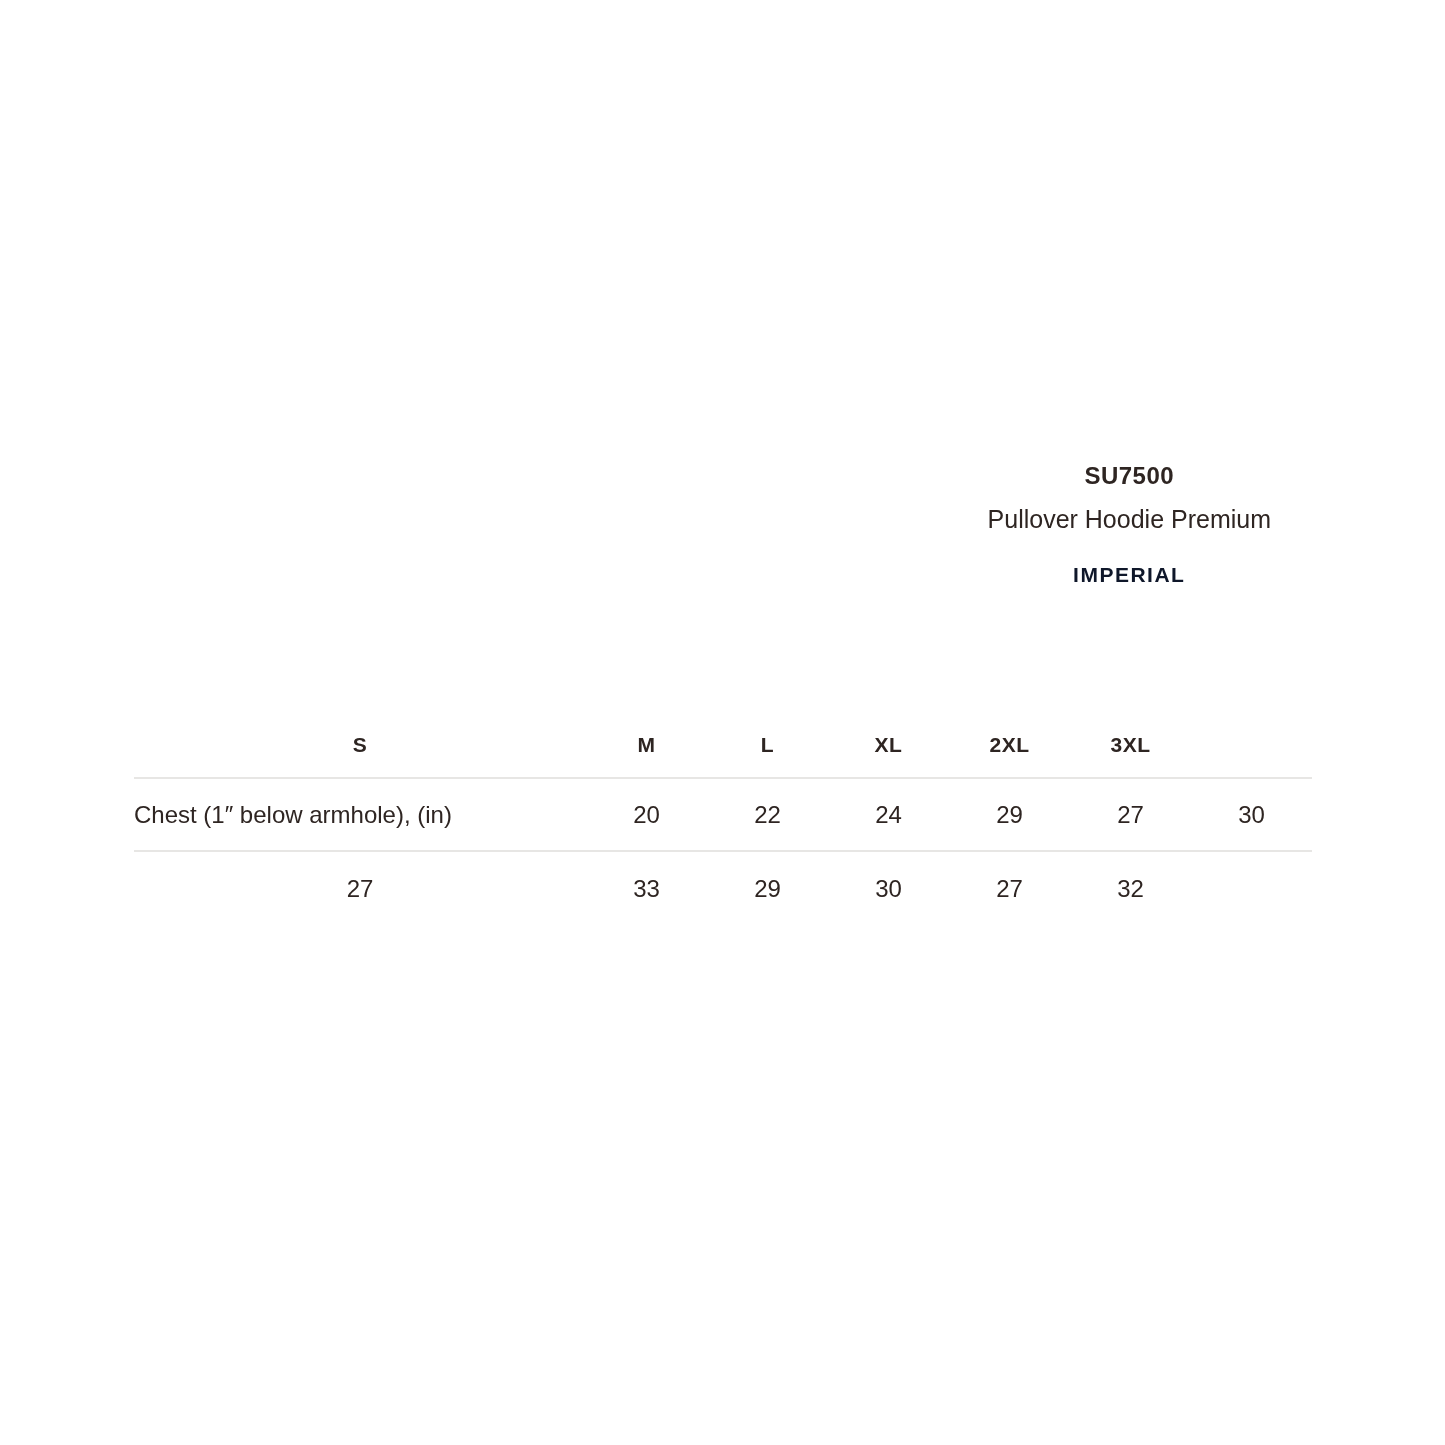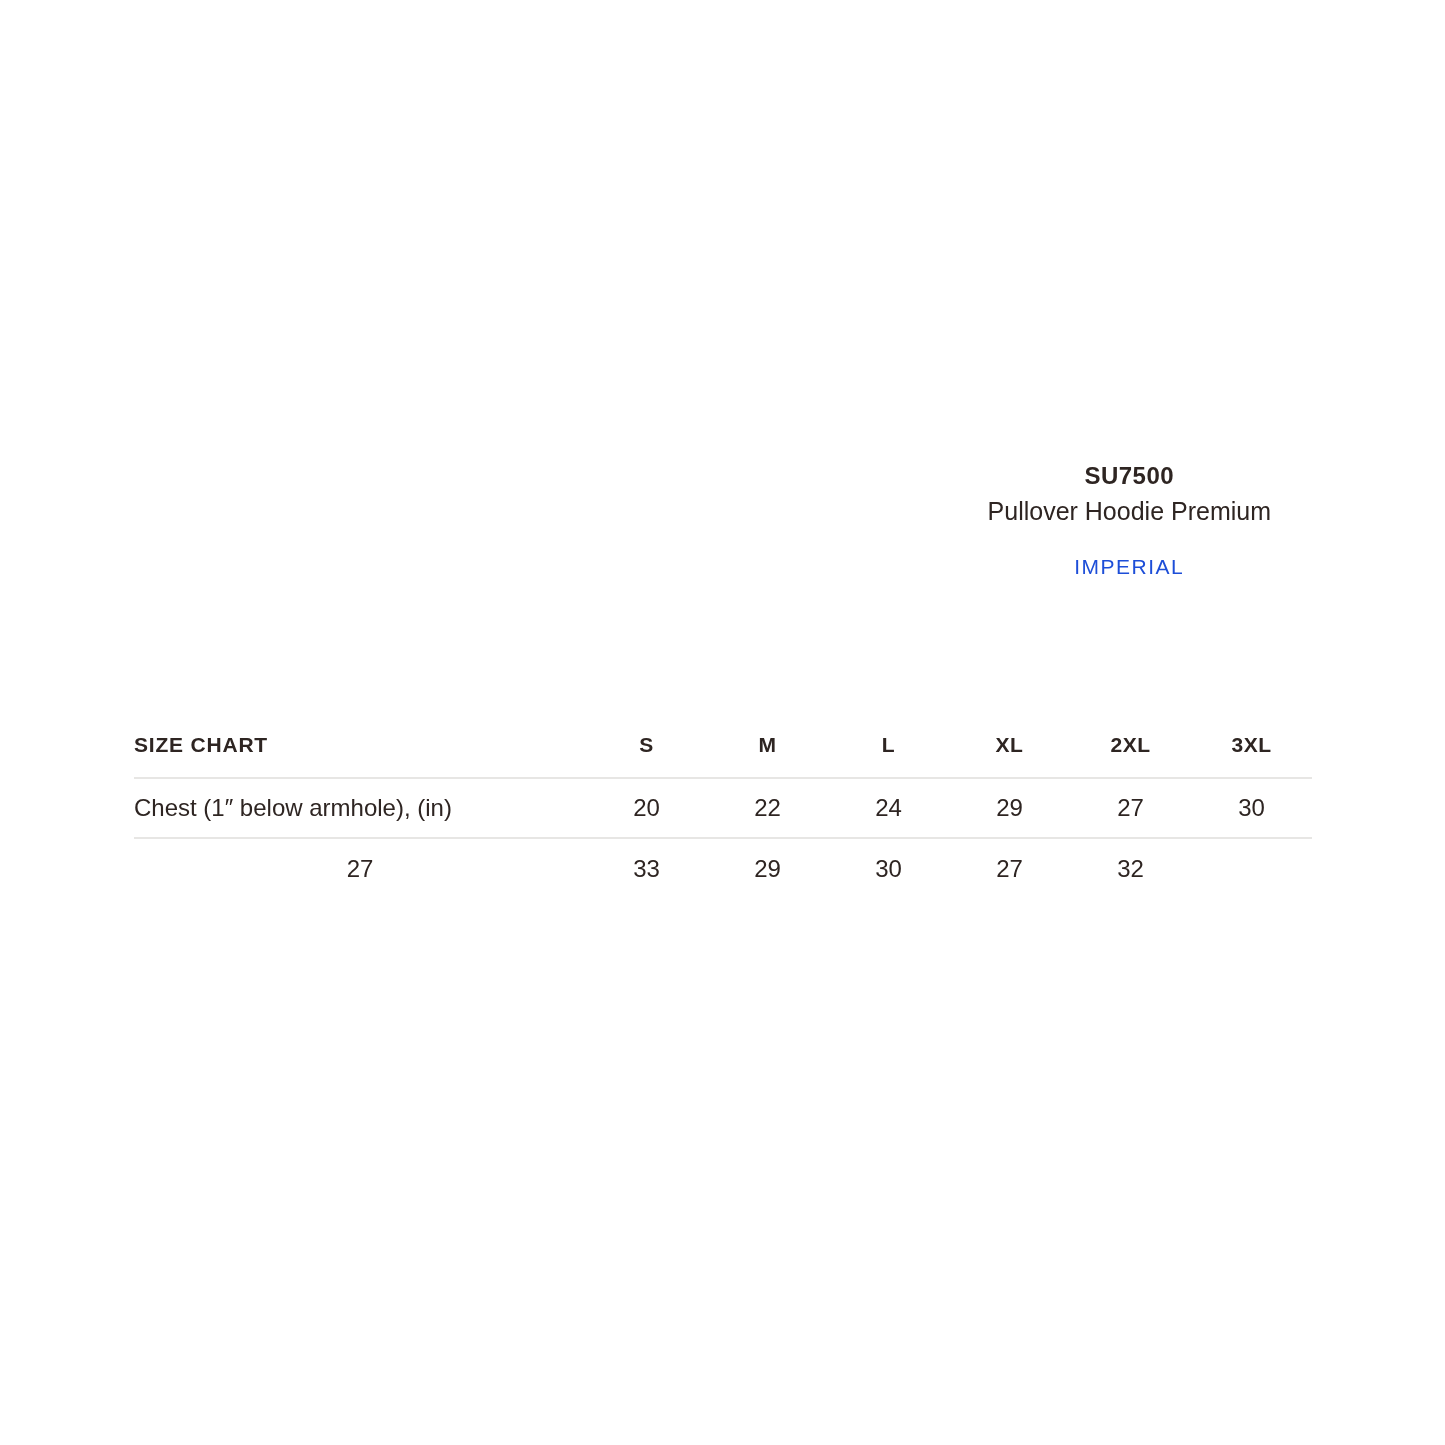--- a/index.html
+++ b/index.html
@@ -22,47 +22,47 @@
     font-size: 24px;
     font-weight: bold;
     letter-spacing: 0.5px;
     line-height: 1.25;
     color: #2e2522;
   }
   .product-name {
     font-size: 25px;
     font-weight: normal;
     line-height: 1.25;
-    margin-top: 5px;
+    margin-top: 13px;
     color: #2e2522;
   }
   .unit-label {
     font-size: 21px;
-    font-weight: normal;
+    font-weight: bold;
     letter-spacing: 1.5px;
     margin-top: 28px;
-    color: #1d4ed8;
+    color: #0f172a;
   }
   .size-table {
     position: absolute;
     left: 134px;
     top: 712px;
     width: 1178px;
   }
   .trow {
     display: grid;
     grid-template-columns: 452px repeat(6, 1fr);
     align-items: center;
   }
   .trow.thead {
     height: 67px;
     border-bottom: 2px solid #e7e6e4;
   }
   .trow.data {
-    height: 60px;
+    height: 73px;
   }
   .trow.data.mid {
     border-bottom: 2px solid #e7e6e4;
   }
   .cell {
     text-align: center;
     font-size: 24px;
     font-weight: normal;
     white-space: nowrap;
   }
@@ -86,21 +86,20 @@
 
 <div class="header-block">
   <div class="product-code">SU7500</div>
   <div class="product-name">Pullover Hoodie Premium</div>
   <div class="unit-label">IMPERIAL</div>
 </div>
 
 <div class="size-table">
 
   <div class="trow thead">
-    <div class="cell charttitle">SIZE CHART</div>
     <div class="cell colhead">S</div>
     <div class="cell colhead">M</div>
     <div class="cell colhead">L</div>
     <div class="cell colhead">XL</div>
     <div class="cell colhead">2XL</div>
     <div class="cell colhead">3XL</div>
   </div>
 
   <div class="trow data mid">
     <div class="cell rowlabel">Chest (1″ below armhole), (in)</div>

